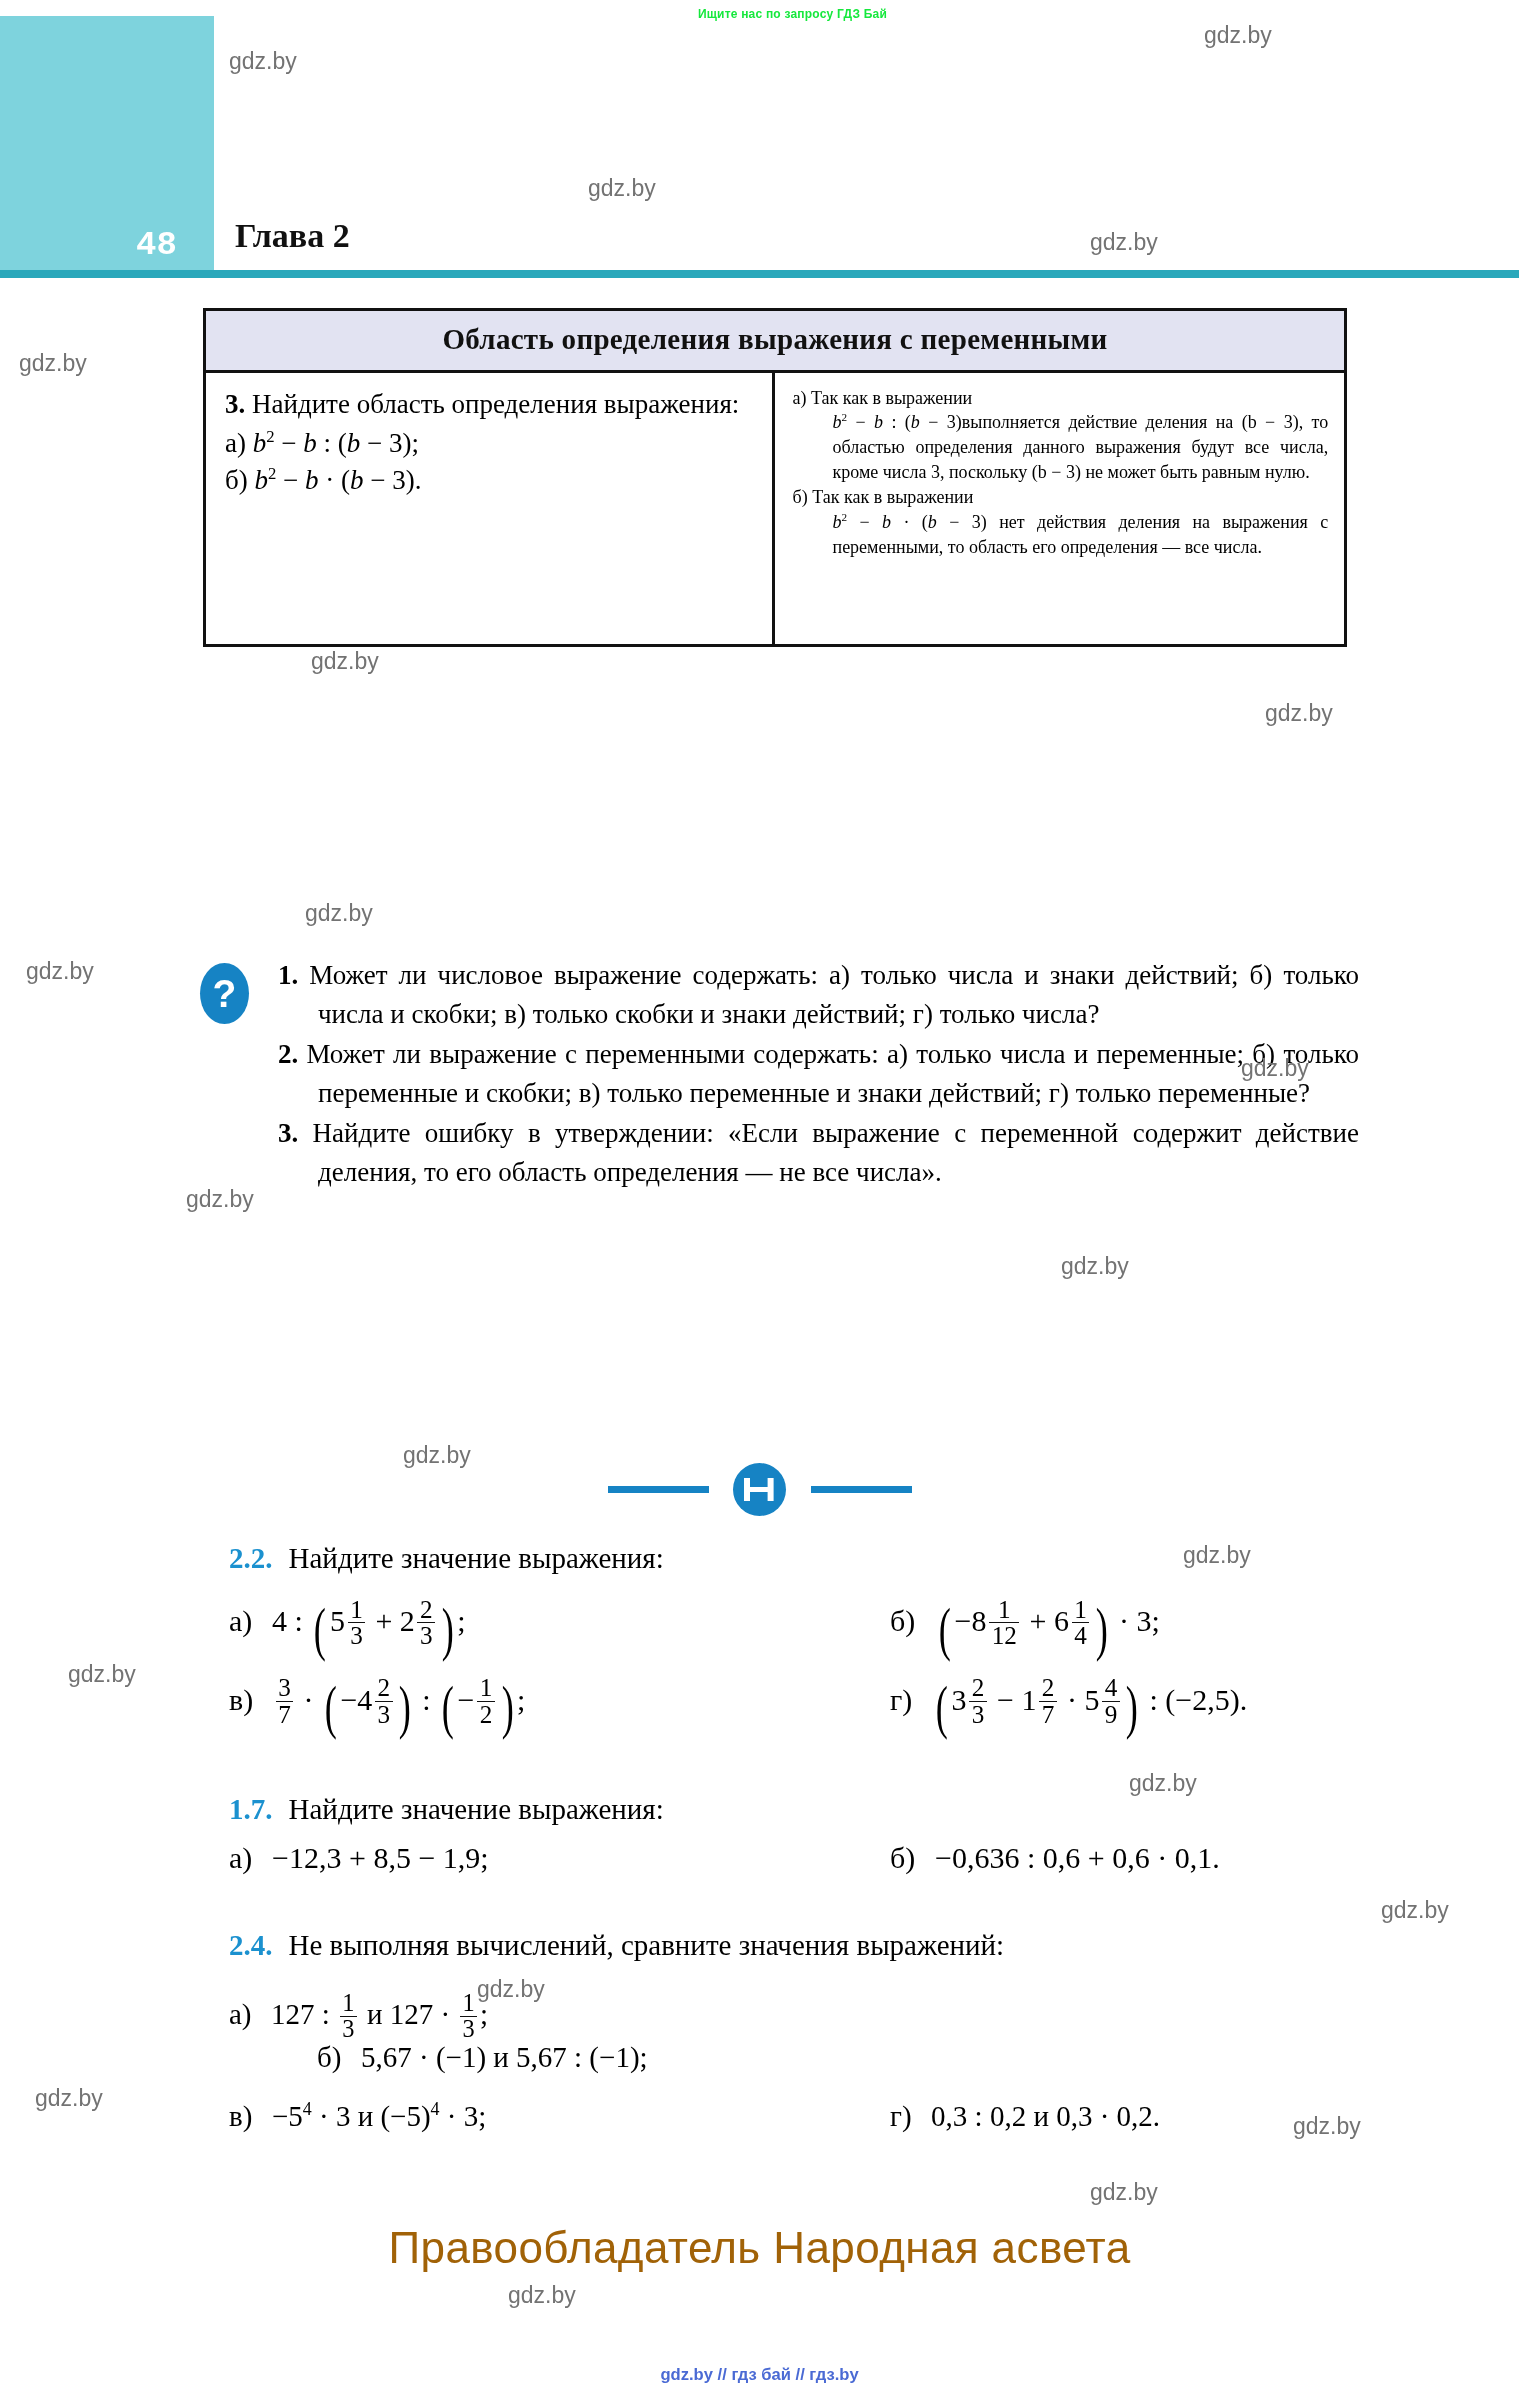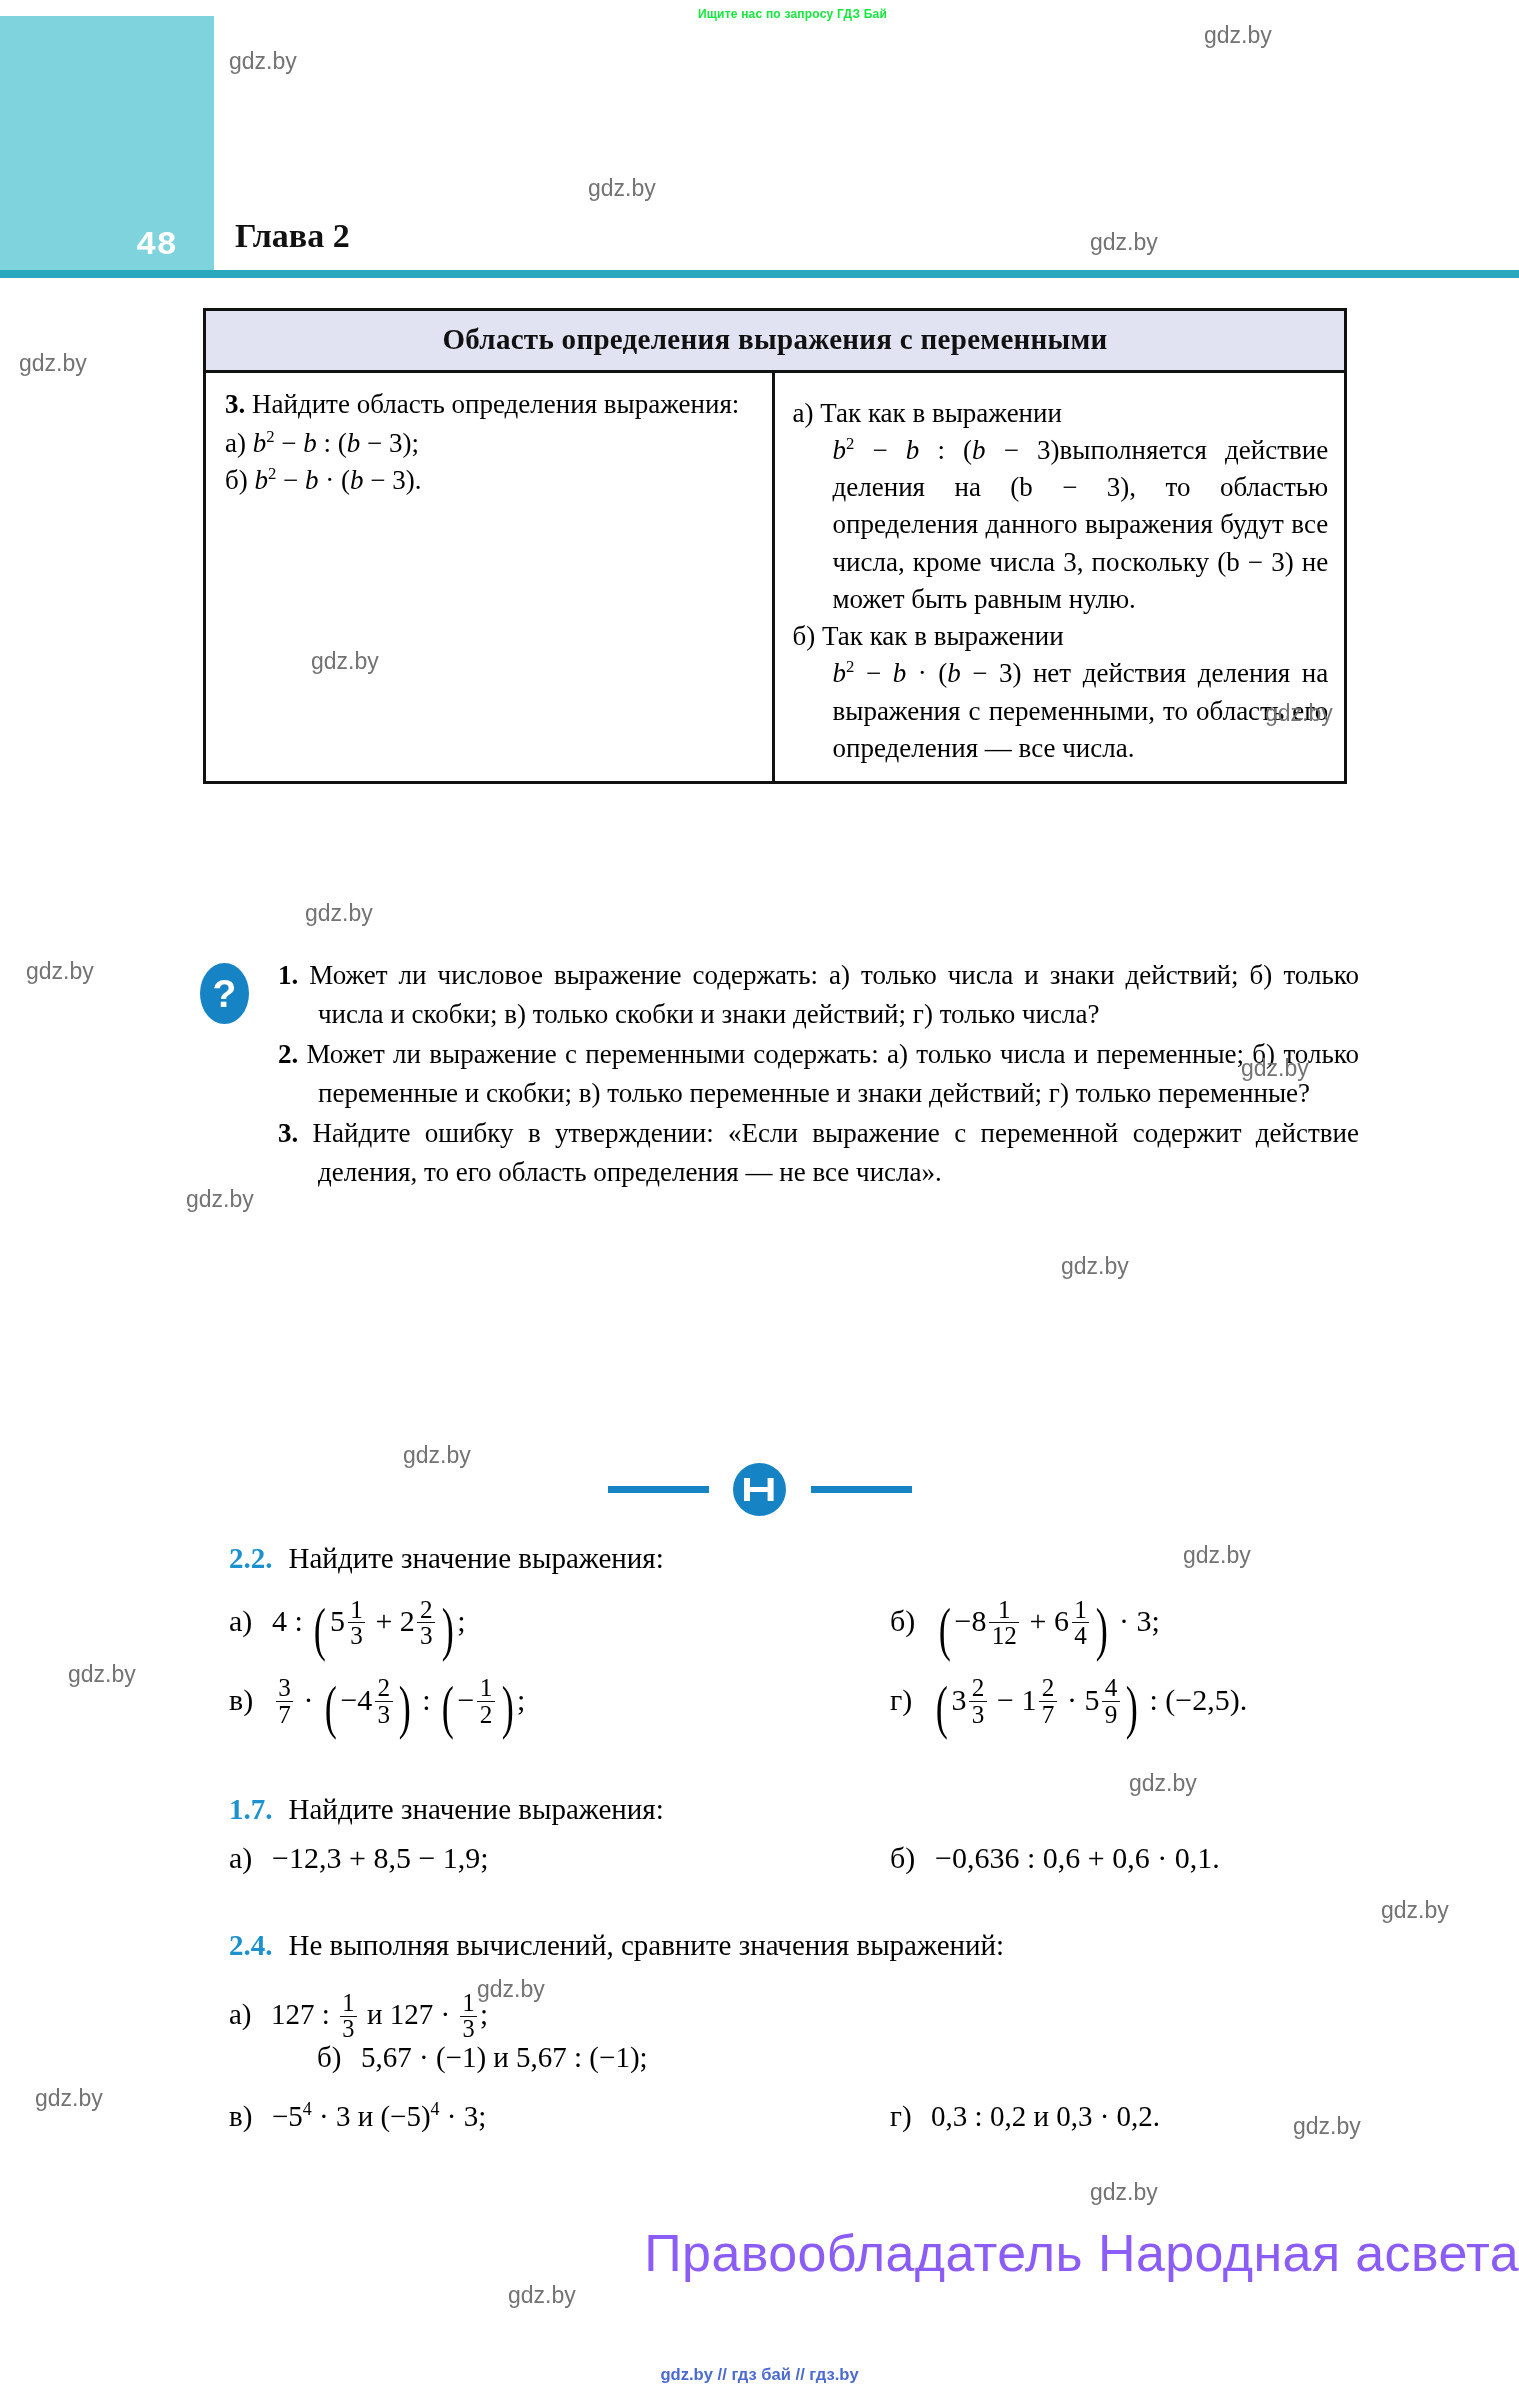--- a/index.html
+++ b/index.html
@@ -32,24 +32,24 @@
     color: #15e83c;
     font-weight: 700;
     z-index: 60;
     letter-spacing: 0.2px;
     margin-left: 33px;
   }
   .wm-pink {
     position: absolute;
     left: 0; width: 100%;
     top: 2223px;
-    text-align: right;
+    text-align: center;
     font-family: "Liberation Sans", sans-serif;
-    font-size: 52px;
-    color: #8b5cf6;
+    font-size: 44px;
+    color: #a16207;
     z-index: 55;
     letter-spacing: 0.4px;
   }
   .wm-footer {
     position: absolute;
     left: 0; width: 100%;
     bottom: 15.8px;
     text-align: center;
     font-family: "Liberation Sans", sans-serif;
     font-size: 16.6px;
@@ -116,24 +116,23 @@
     width: 50%;
     padding: 12.3px 19px 14px 19px;
     border-right: 3.5px solid #111;
     font-size: 27px;
     line-height: 1.38;
     position: relative;
   }
   .ex-right {
     width: 50%;
     padding: 12.3px 15.8px 14px 17.5px;
-    font-size: 27px;
+    font-size: 18px;
     line-height: 1.38;
     position: relative;
-    margin-top: 9px;
   }
   .just { text-align: justify; text-align-last: left; }
   .hang { padding-left: 40px; text-indent: -40px; }
   .lbl { font-weight: 700; }
 
   
   .mi { font-style: italic; font-family: "Liberation Serif", serif; }
   sup.sp { font-size: .62em; vertical-align: super; line-height: 0; }
   .frac {
     display: inline-block;

